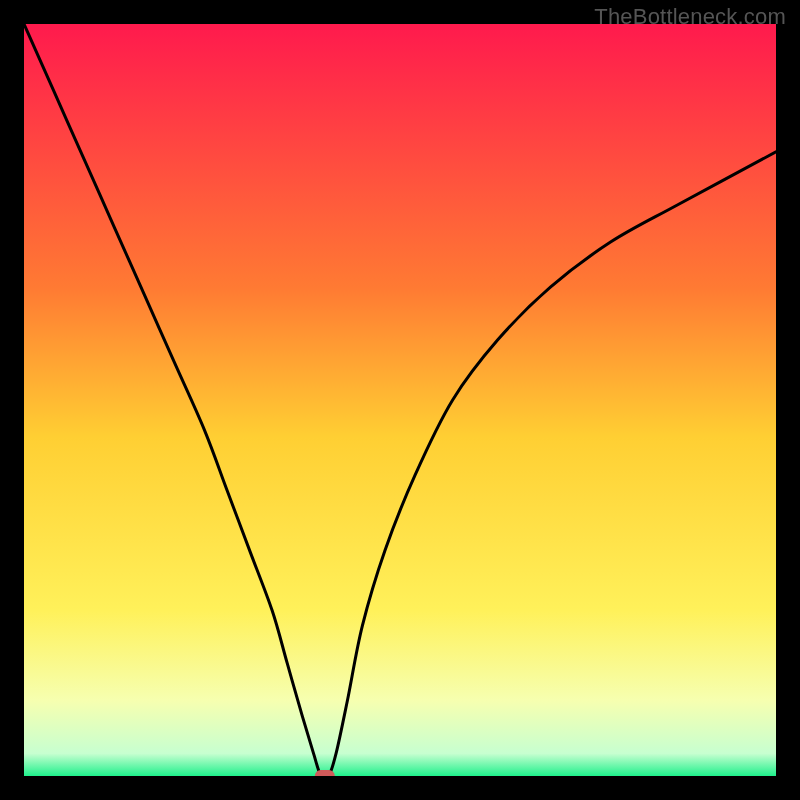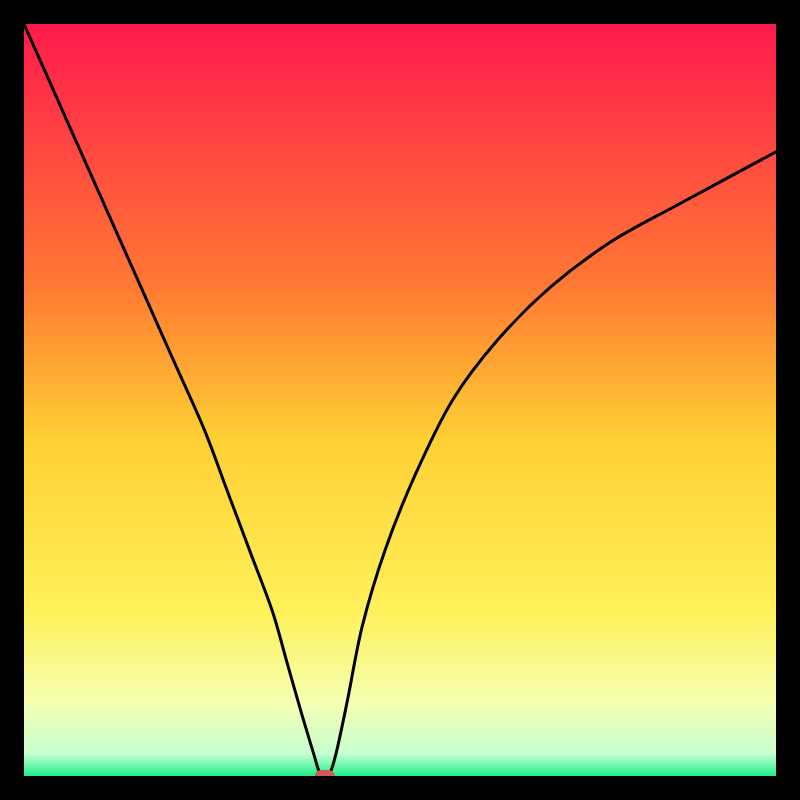--- a/index.html
+++ b/index.html
@@ -35,20 +35,21 @@
   }
   .plot-area svg {
     display: block;
   }
 </style>
 </head>
 <body>
 
 <div class="chart-outer">
 
+  <div class="watermark">TheBottleneck.com</div>
 
   <div class="plot-area">
     <svg id="plot-svg" width="752" height="752" viewBox="0 0 752 752" preserveAspectRatio="none">
       <defs>
         <linearGradient id="bg-grad" x1="0" y1="0" x2="0" y2="1">
             <stop offset="0.0%" stop-color="#ff1a4d"></stop>
             <stop offset="35.0%" stop-color="#ff7a33"></stop>
             <stop offset="55.0%" stop-color="#ffcf33"></stop>
             <stop offset="78.0%" stop-color="#fff15a"></stop>
             <stop offset="90.0%" stop-color="#f6ffb0"></stop>

